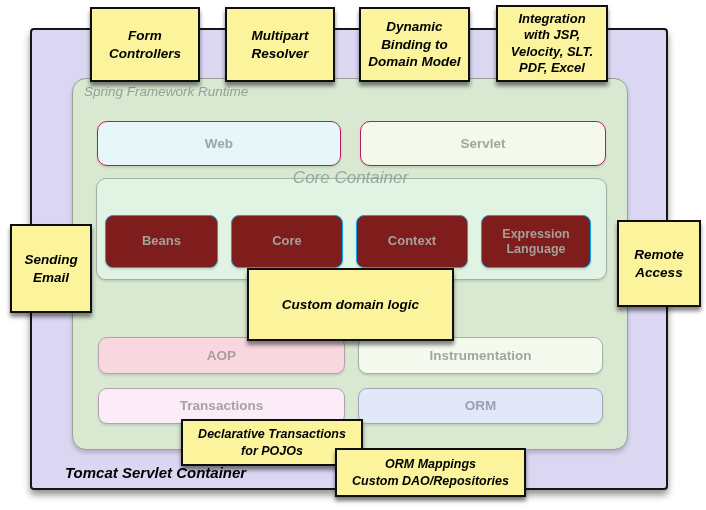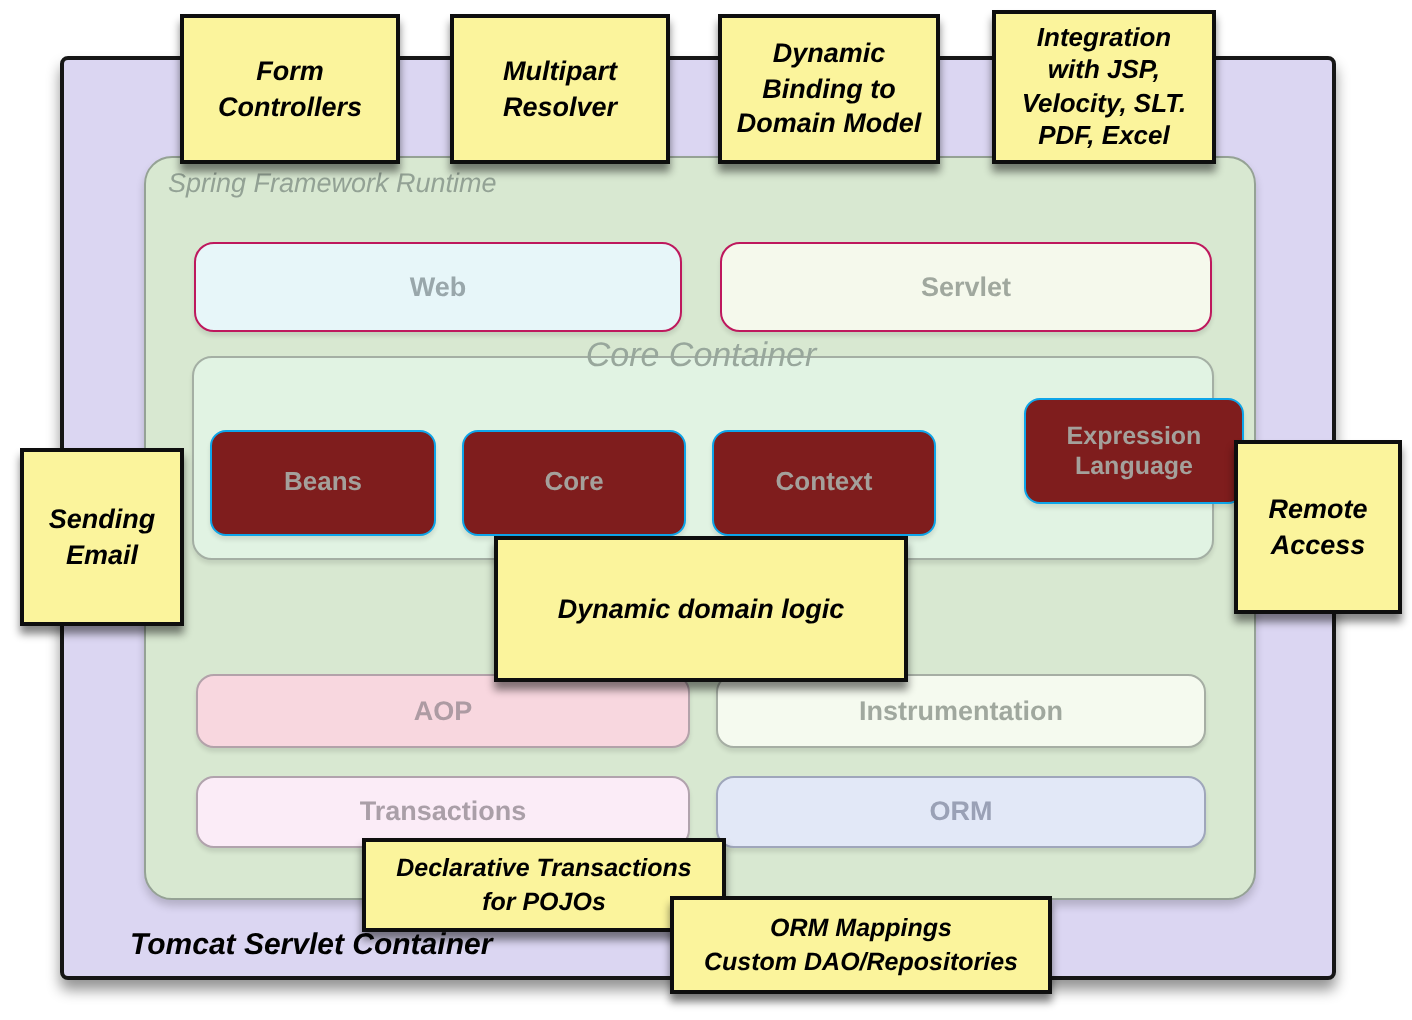--- a/index.html
+++ b/index.html
@@ -75,21 +75,21 @@
     left: 96px; top: 168px; width: 509px;
     text-align: center;
     font-size: 17px; font-style: italic;
     color: #98a79c;
     z-index: 4;
   }
   .small-mod  { border-radius: 8px; background: #7f1d1d; border: 1px solid #0ea5e9; color: #a4a09b; font-size: 13px; z-index: 4; }
   .beans      { left: 105px; top: 215px; width: 111px; height: 51px; }
   .core       { left: 231px; top: 215px; width: 110px; height: 51px; }
   .context    { left: 356px; top: 215px; width: 110px; height: 51px; }
-  .expression { left: 481px; top: 199px; width: 108px; height: 51px; font-size: 12.5px; margin-left: 31px; }
+  .expression { left: 481px; top: 215px; width: 108px; height: 51px; font-size: 12.5px; }
   .aop        { left: 98px;  top: 337px; width: 245px; height: 35px; background: #f8d7df; border-color: #b3a2aa; color: #ad9ba3; border-radius: 9px; font-size: 13.5px; }
   .instr      { left: 358px; top: 337px; width: 243px; height: 35px; background: #f5faef; border-color: #a6aea4; color: #a0a89e; border-radius: 9px; font-size: 13.5px; }
   .trans      { left: 98px;  top: 388px; width: 245px; height: 34px; background: #fbecf7; border-color: #b1a3ad; color: #aa9fa8; border-radius: 9px; font-size: 13.5px; }
   .orm        { left: 358px; top: 388px; width: 243px; height: 34px; background: #e2e8f7; border-color: #9fa6bb; color: #9aa1b6; border-radius: 9px; font-size: 13.5px; }
   
   .note {
     position: absolute;
     display: flex; align-items: center; justify-content: center;
     text-align: center;
     background: #fbf49c;
@@ -148,19 +148,19 @@
 Binding to
 Domain Model</div>
   <div class="note n-integr">Integration
 with JSP,
 Velocity, SLT.
 PDF, Excel</div>
   <div class="note n-email">Sending
 Email</div>
   <div class="note n-remote">Remote
 Access</div>
-  <div class="note n-custom">Dynamic domain logic</div>
+  <div class="note n-custom">Custom domain logic</div>
   <div class="note n-decl">Declarative Transactions
 for POJOs</div>
   <div class="note n-ormmap">ORM Mappings
 Custom DAO/Repositories</div>
 
 </div>
 
 </body></html>

